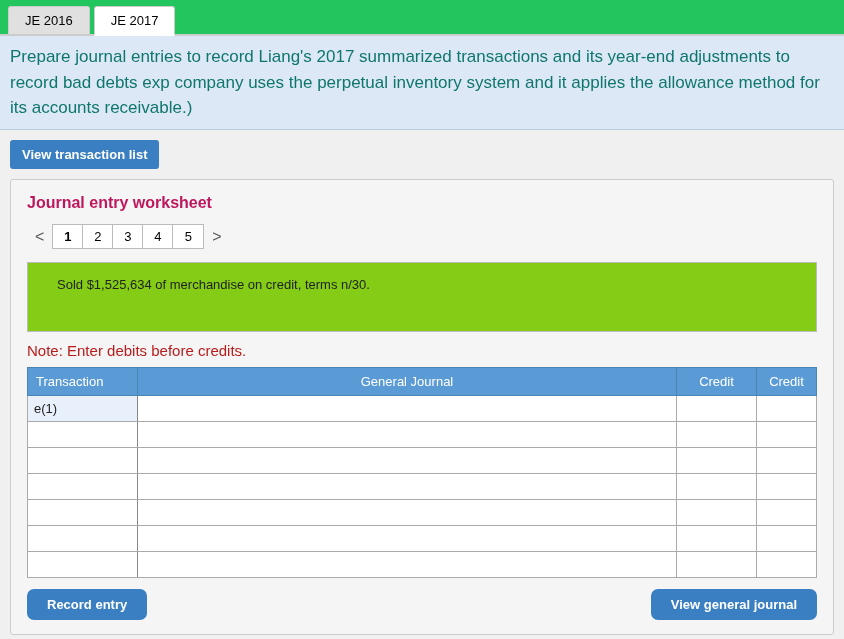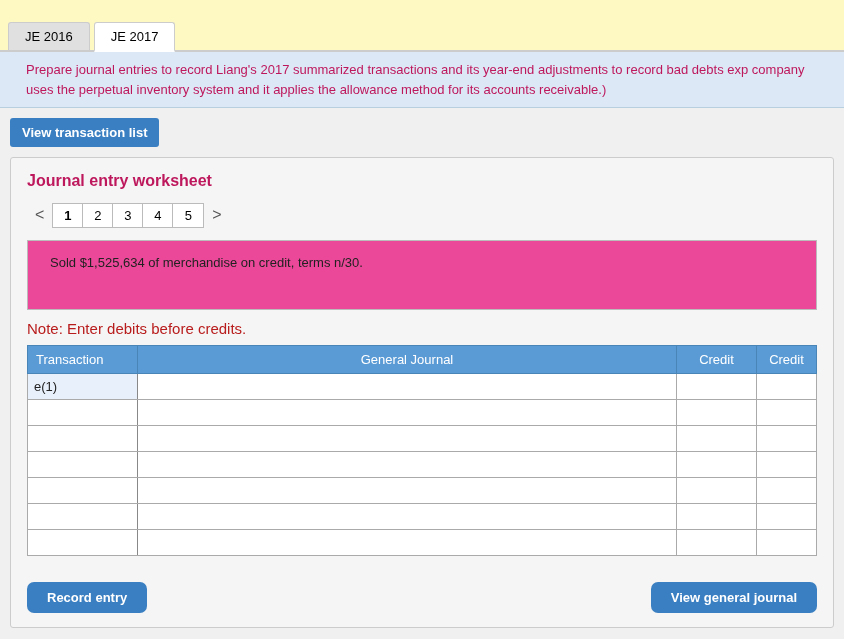--- a/index.html
+++ b/index.html
@@ -6,24 +6,24 @@
     body {
       font-family: Arial, sans-serif;
       font-size: 13px;
       background: #f0f0f0;
       width: 844px;
       min-height: 639px;
     }
 
     
     .tabs-bar {
-      background: #fef9c3;
+      background: #22c55e;
       display: flex;
       align-items: flex-end;
-      padding: 22px 8px 0 8px;
+      padding: 6px 8px 0 8px;
       border-bottom: 2px solid #ccc;
     }
     .tab {
       padding: 6px 16px;
       border: 1px solid #ccc;
       border-bottom: none;
       background: #e0e0e0;
       cursor: pointer;
       font-size: 13px;
       margin-right: 4px;
@@ -32,24 +32,24 @@
     .tab.active {
       background: #fff;
       border-bottom: 2px solid #fff;
       font-weight: normal;
       margin-bottom: -2px;
     }
 
     
     .description-banner {
       background: #dce8f5;
-      padding: 8px 26px;
-      font-size: 13px;
+      padding: 8px 10px;
+      font-size: 17px;
       line-height: 1.5;
-      color: #be185d;
+      color: #0f766e;
       border-bottom: 1px solid #b8cfe0;
     }
 
     
     .btn-view-transactions {
       display: inline-block;
       margin: 10px 10px;
       padding: 7px 12px;
       background: #3a7fc1;
       color: #fff;
@@ -115,42 +115,42 @@
       border: none;
       border-right: 1px solid #bbb;
     }
     .page-nums-group .page-num:last-child {
       border-right: none;
     }
 
     
     .transaction-desc-box {
       border: 1px solid #bbb;
-      background: #ec4899;
-      padding: 12px 22px;
+      background: #84cc16;
+      padding: 12px 29px;
       margin-bottom: 10px;
       min-height: 70px;
       font-size: 13px;
       color: #222;
       line-height: 1.5;
     }
 
     
     .note-text {
       color: #b91c1c;
       font-size: 15px;
       margin-bottom: 8px;
     }
 
     
     .journal-table {
       width: 100%;
       border-collapse: collapse;
       background: #ef4444;
-      margin-bottom: 26px;
+      margin-bottom: 11px;
     }
     .journal-table th {
       background: #5b9bd5;
       color: #fff;
       padding: 6px 8px;
       text-align: center;
       font-weight: normal;
       font-size: 13px;
       border: 1px solid #4a85b8;
     }

